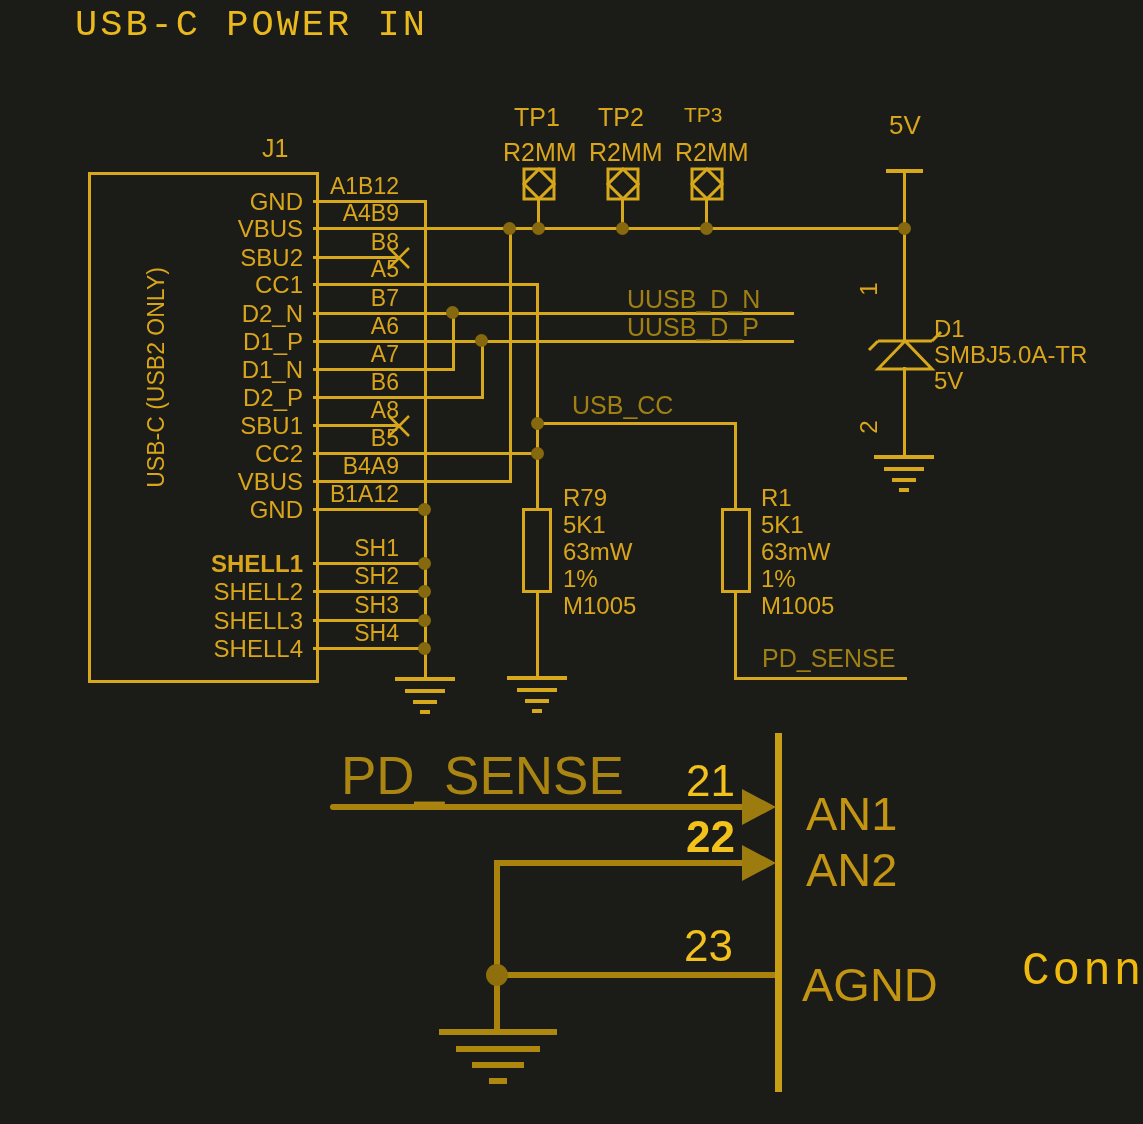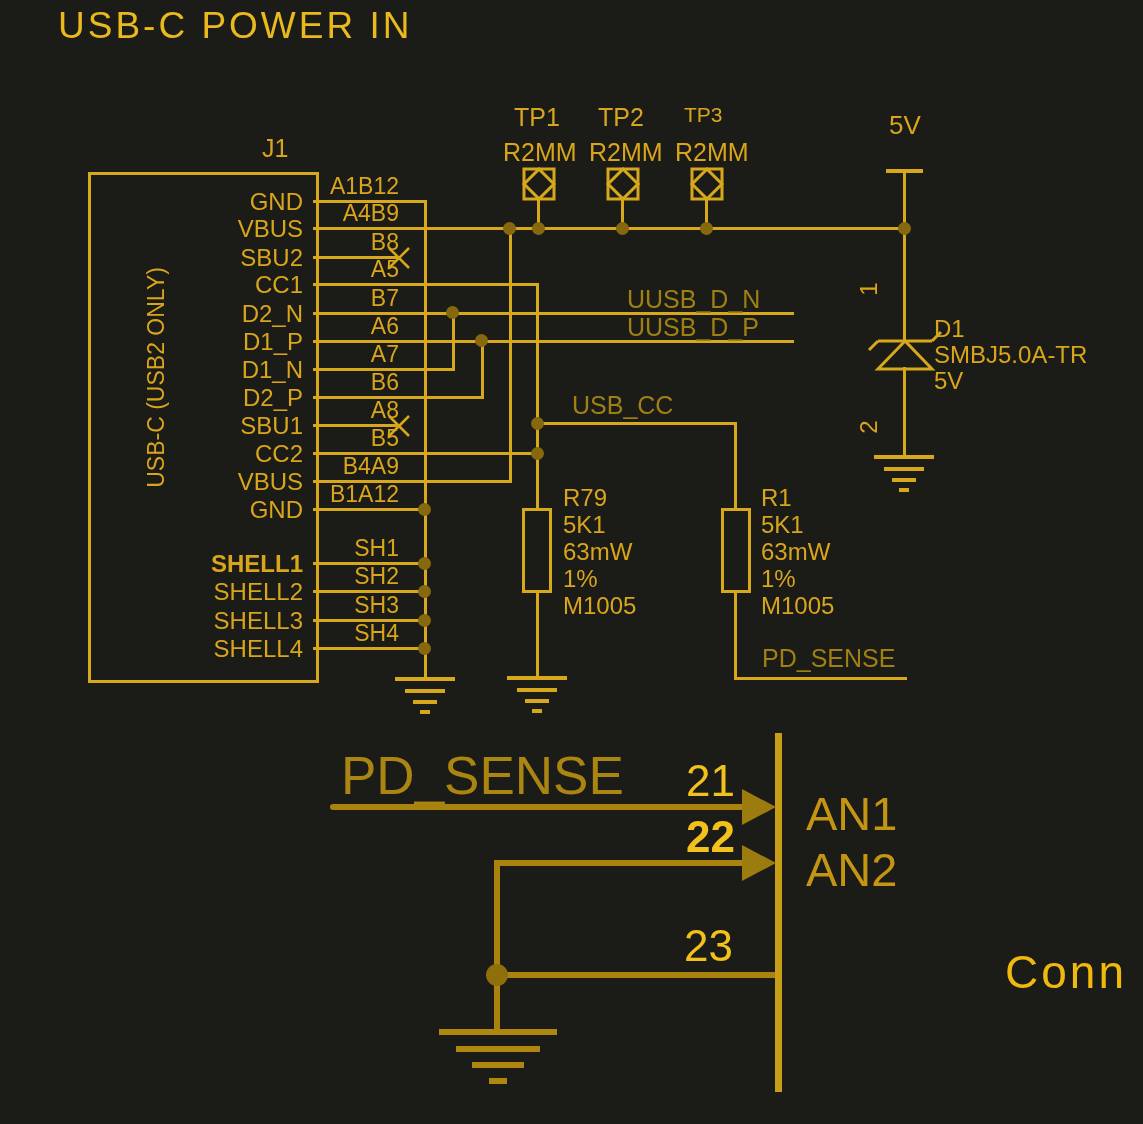--- a/index.html
+++ b/index.html
@@ -26,21 +26,21 @@
   .v{position:absolute;width:3px;background:var(--wire);}
   .dot{position:absolute;width:13px;height:13px;border-radius:50%;background:var(--dot);}
   .pname{font-size:24px;color:var(--txt);width:128px;left:175px;text-align:right;}
   .pnum{font-size:23px;color:var(--txt);width:100px;left:299px;text-align:right;}
   .net{font-size:25px;color:var(--net);}
   .comp{font-size:24px;color:var(--txt);}
   .gb{position:absolute;height:4px;background:var(--wire);}
   .lgb{position:absolute;height:6px;background:var(--lgnd);}
   .lw{position:absolute;height:6px;background:var(--lwire);}
   .lv{position:absolute;width:6px;background:var(--lwire);}
-  .mono{font-family:Liberation Sans, sans-serif;}
+  .mono{font-family:Liberation Mono, monospace;margin-left:17px;}
 </style>
 </head>
 <body>
 
 <div id="canvas">
 
   <div class="t mono" style="left:58px;top:6px;font-size:37px;letter-spacing:3px;color:var(--title);">USB-C POWER IN</div>
 
   <div style="position:absolute;left:88px;top:172px;width:225px;height:505px;border:3px solid var(--wire);"></div>
   <div class="t comp" style="left:262px;top:135px;font-size:25px;">J1</div>
@@ -230,20 +230,21 @@
   </svg>
 
   <div style="position:absolute;left:486px;top:964px;width:22px;height:22px;border-radius:50%;background:#8e6f0c;"></div>
 
   <div class="t" style="left:665px;top:757px;width:70px;text-align:right;font-size:44px;color:var(--lnum);">21</div>
   <div class="t" style="left:665px;top:813px;width:70px;text-align:right;font-size:44px;color:var(--lnum);font-weight:bold;">22</div>
   <div class="t" style="left:663px;top:922px;width:70px;text-align:right;font-size:44px;color:var(--lnum);">23</div>
 
   <div class="t" style="left:806px;top:789px;font-size:47px;color:var(--lname);">AN1</div>
   <div class="t" style="left:806px;top:845px;font-size:47px;color:var(--lname);">AN2</div>
+  <div class="t" style="left:802px;top:960px;font-size:47px;color:var(--lname);">AGND</div>
 
   <div>
     <div class="lgb" style="left:439px;top:1029px;width:118px;"></div>
     <div class="lgb" style="left:456px;top:1046px;width:84px;"></div>
     <div class="lgb" style="left:472px;top:1062px;width:52px;"></div>
     <div class="lgb" style="left:489px;top:1078px;width:18px;"></div>
   </div>
 
   <div style="position:absolute;left:1005px;top:812px;font-size:46px;line-height:64px;letter-spacing:3px;color:var(--note);white-space:pre;" class="mono">
     <div>Conn</div>

